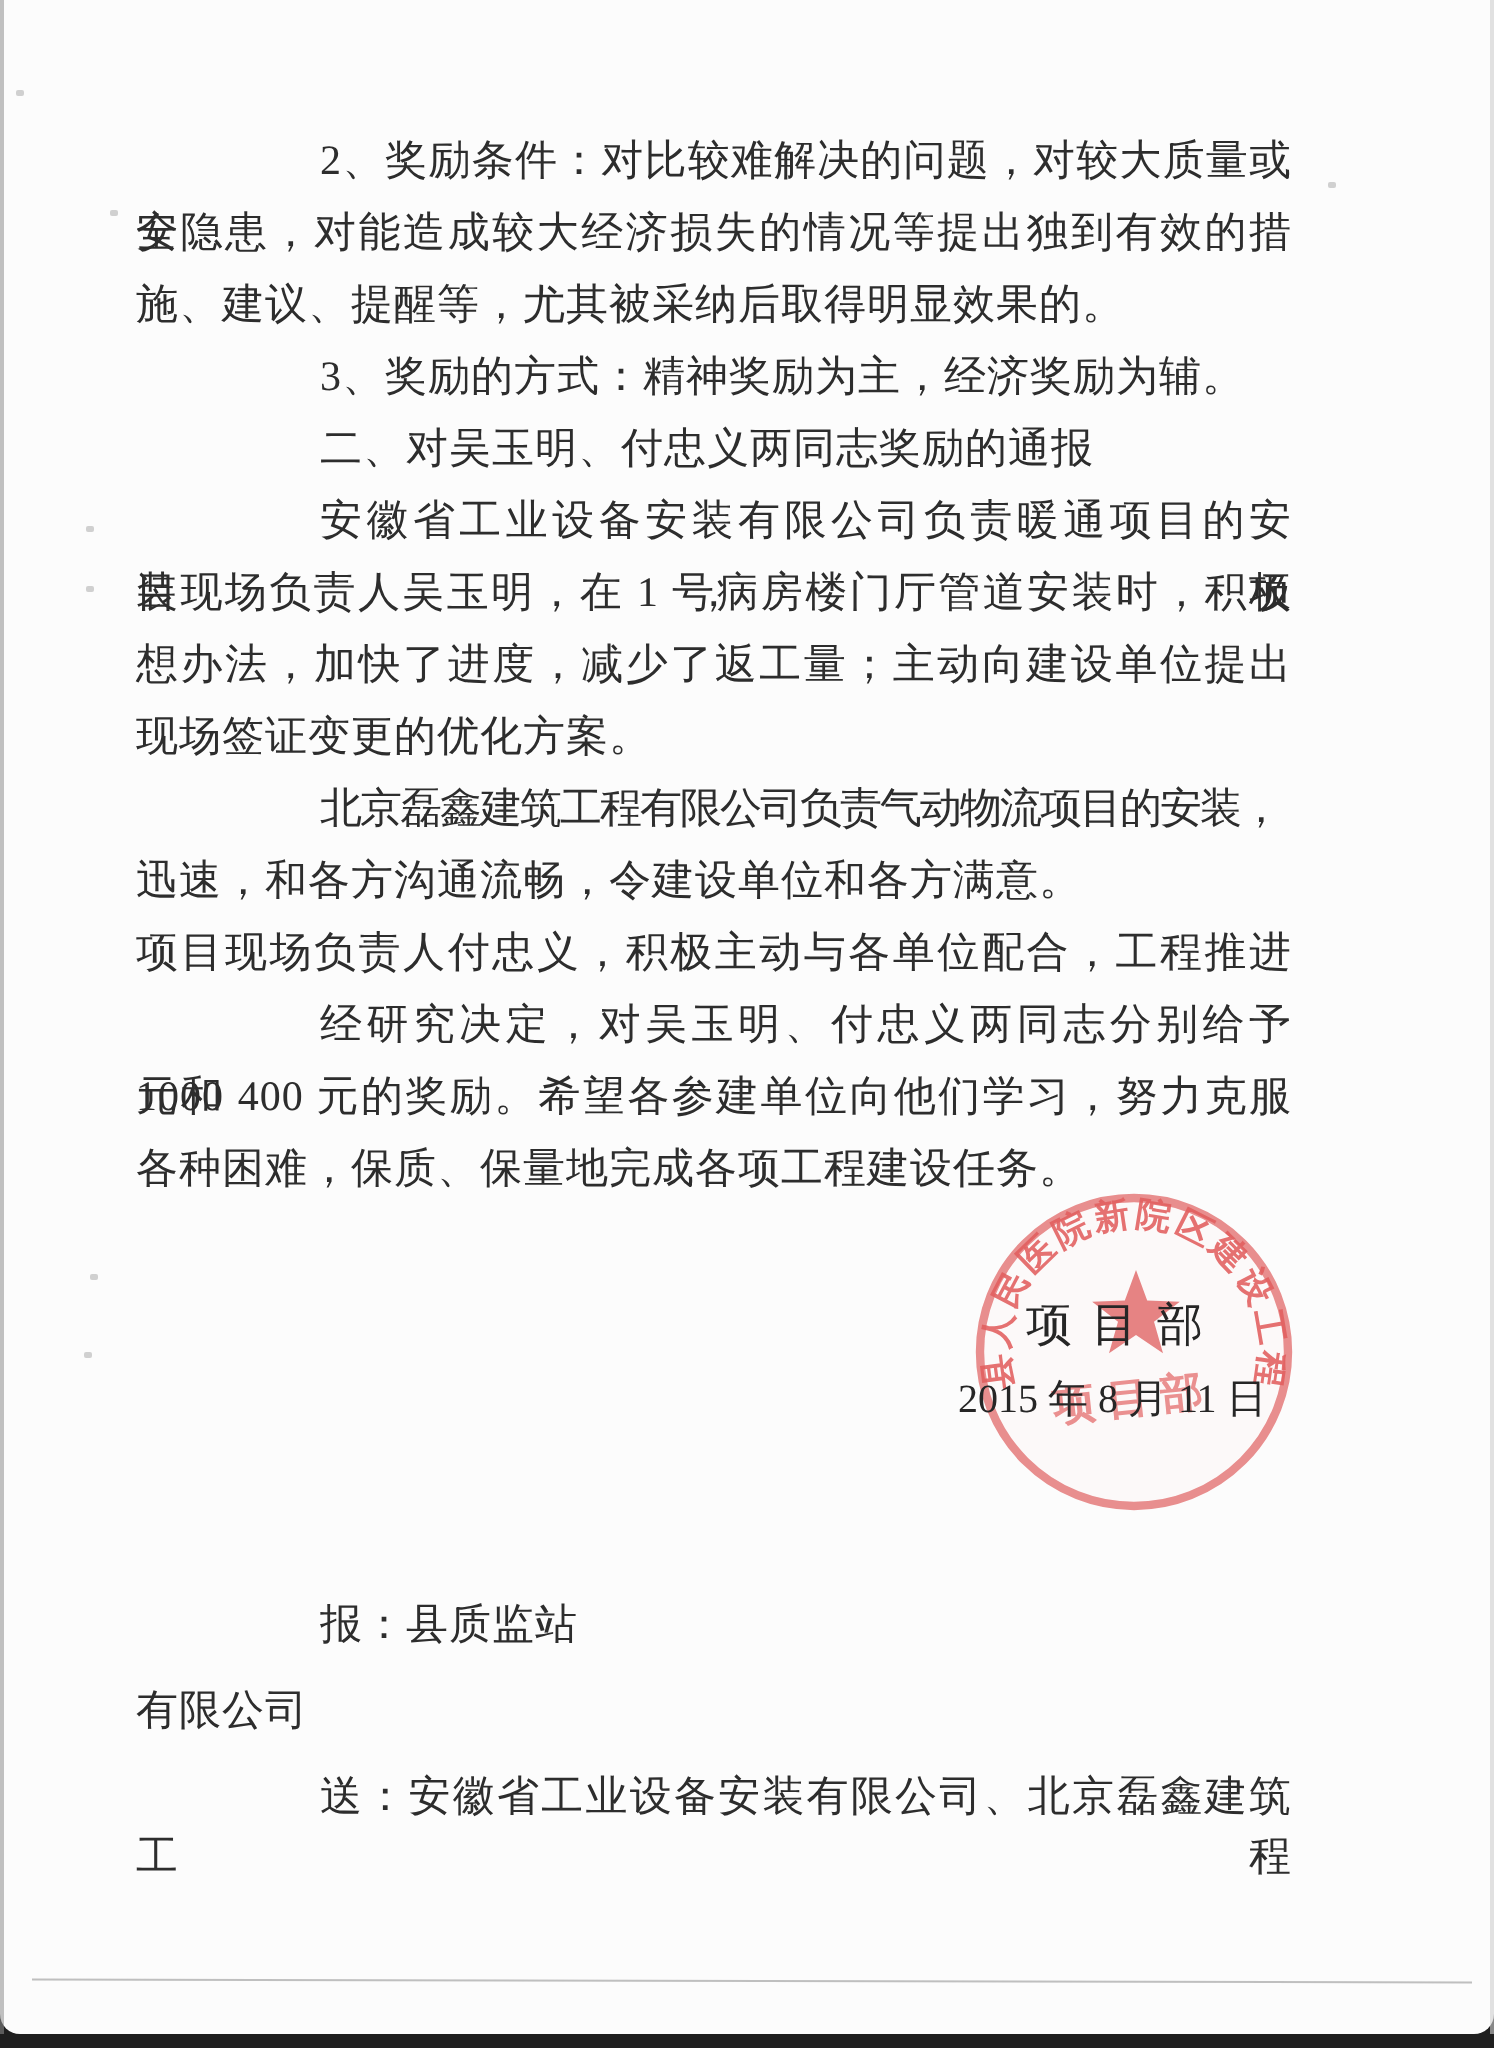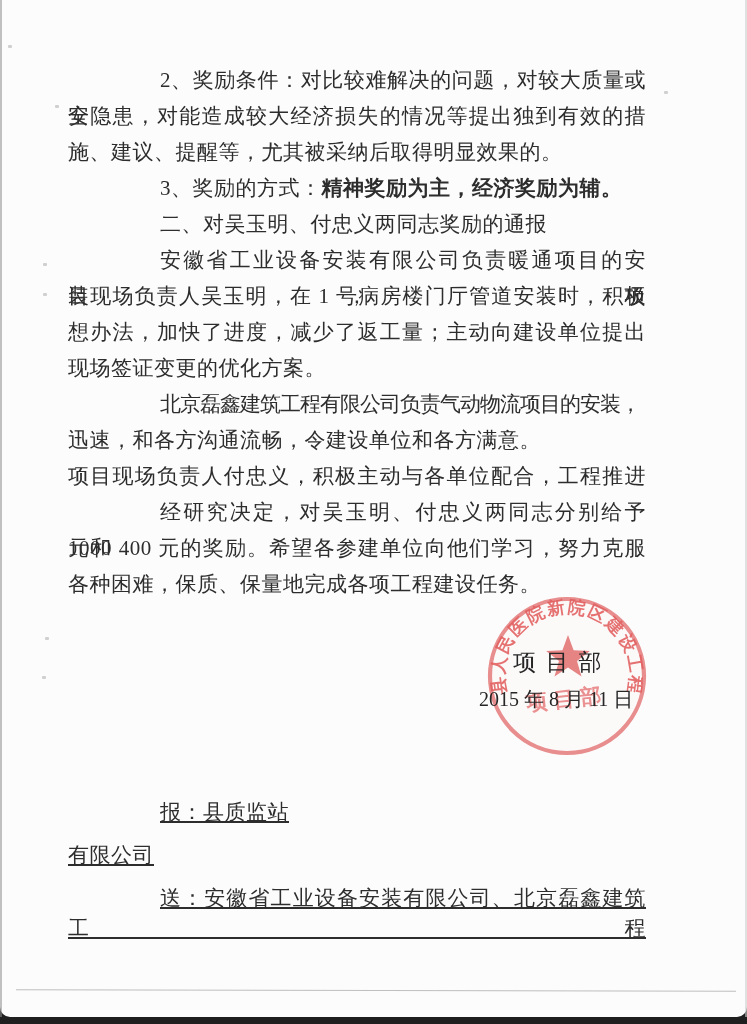--- a/index.html
+++ b/index.html
@@ -43,21 +43,21 @@
   .line{
     height:36px;line-height:36px;white-space:nowrap;
     letter-spacing:.5px;
   }
   .indent{text-indent:92px;}
   .justify{
     white-space:normal;
     text-align:justify;text-align-last:justify;
   }
   .tight{letter-spacing:-1px;}
-  .b{font-weight:700;margin-top:32px;}
+  .b{font-weight:400;margin-top:32px;}
   
   .sig-dept{
     position:absolute;left:513px;top:647px;
     font-size:23px;color:#262626;letter-spacing:2px;
     z-index:3;white-space:nowrap;text-align:center;
   }
   .sig-date{
     position:absolute;left:479px;top:686px;
     font-size:20px;color:#262626;letter-spacing:0;
     z-index:3;white-space:nowrap;
@@ -65,21 +65,21 @@
   
   .seal{
     position:absolute;left:478px;top:588px;width:180px;height:180px;
     z-index:2;
   }
   
   .dist{
     position:absolute;left:68px;top:797px;width:578px;
     color:#2d2d2d;font-size:21px;
   }
-  .dist-line{height:43px;line-height:30px;white-space:nowrap;letter-spacing:.5px;text-decoration:underline;}
+  .dist-line{height:43px;line-height:30px;white-space:nowrap;letter-spacing:.5px;}
   .dist-indent{text-indent:92px;}
   .dist-justify{white-space:normal;text-align:justify;text-align-last:justify;}
 </style>
 </head>
 <body>
 
 <div class="page">
   <div class="paper"></div>
 
   <div class="edge-left"></div>

